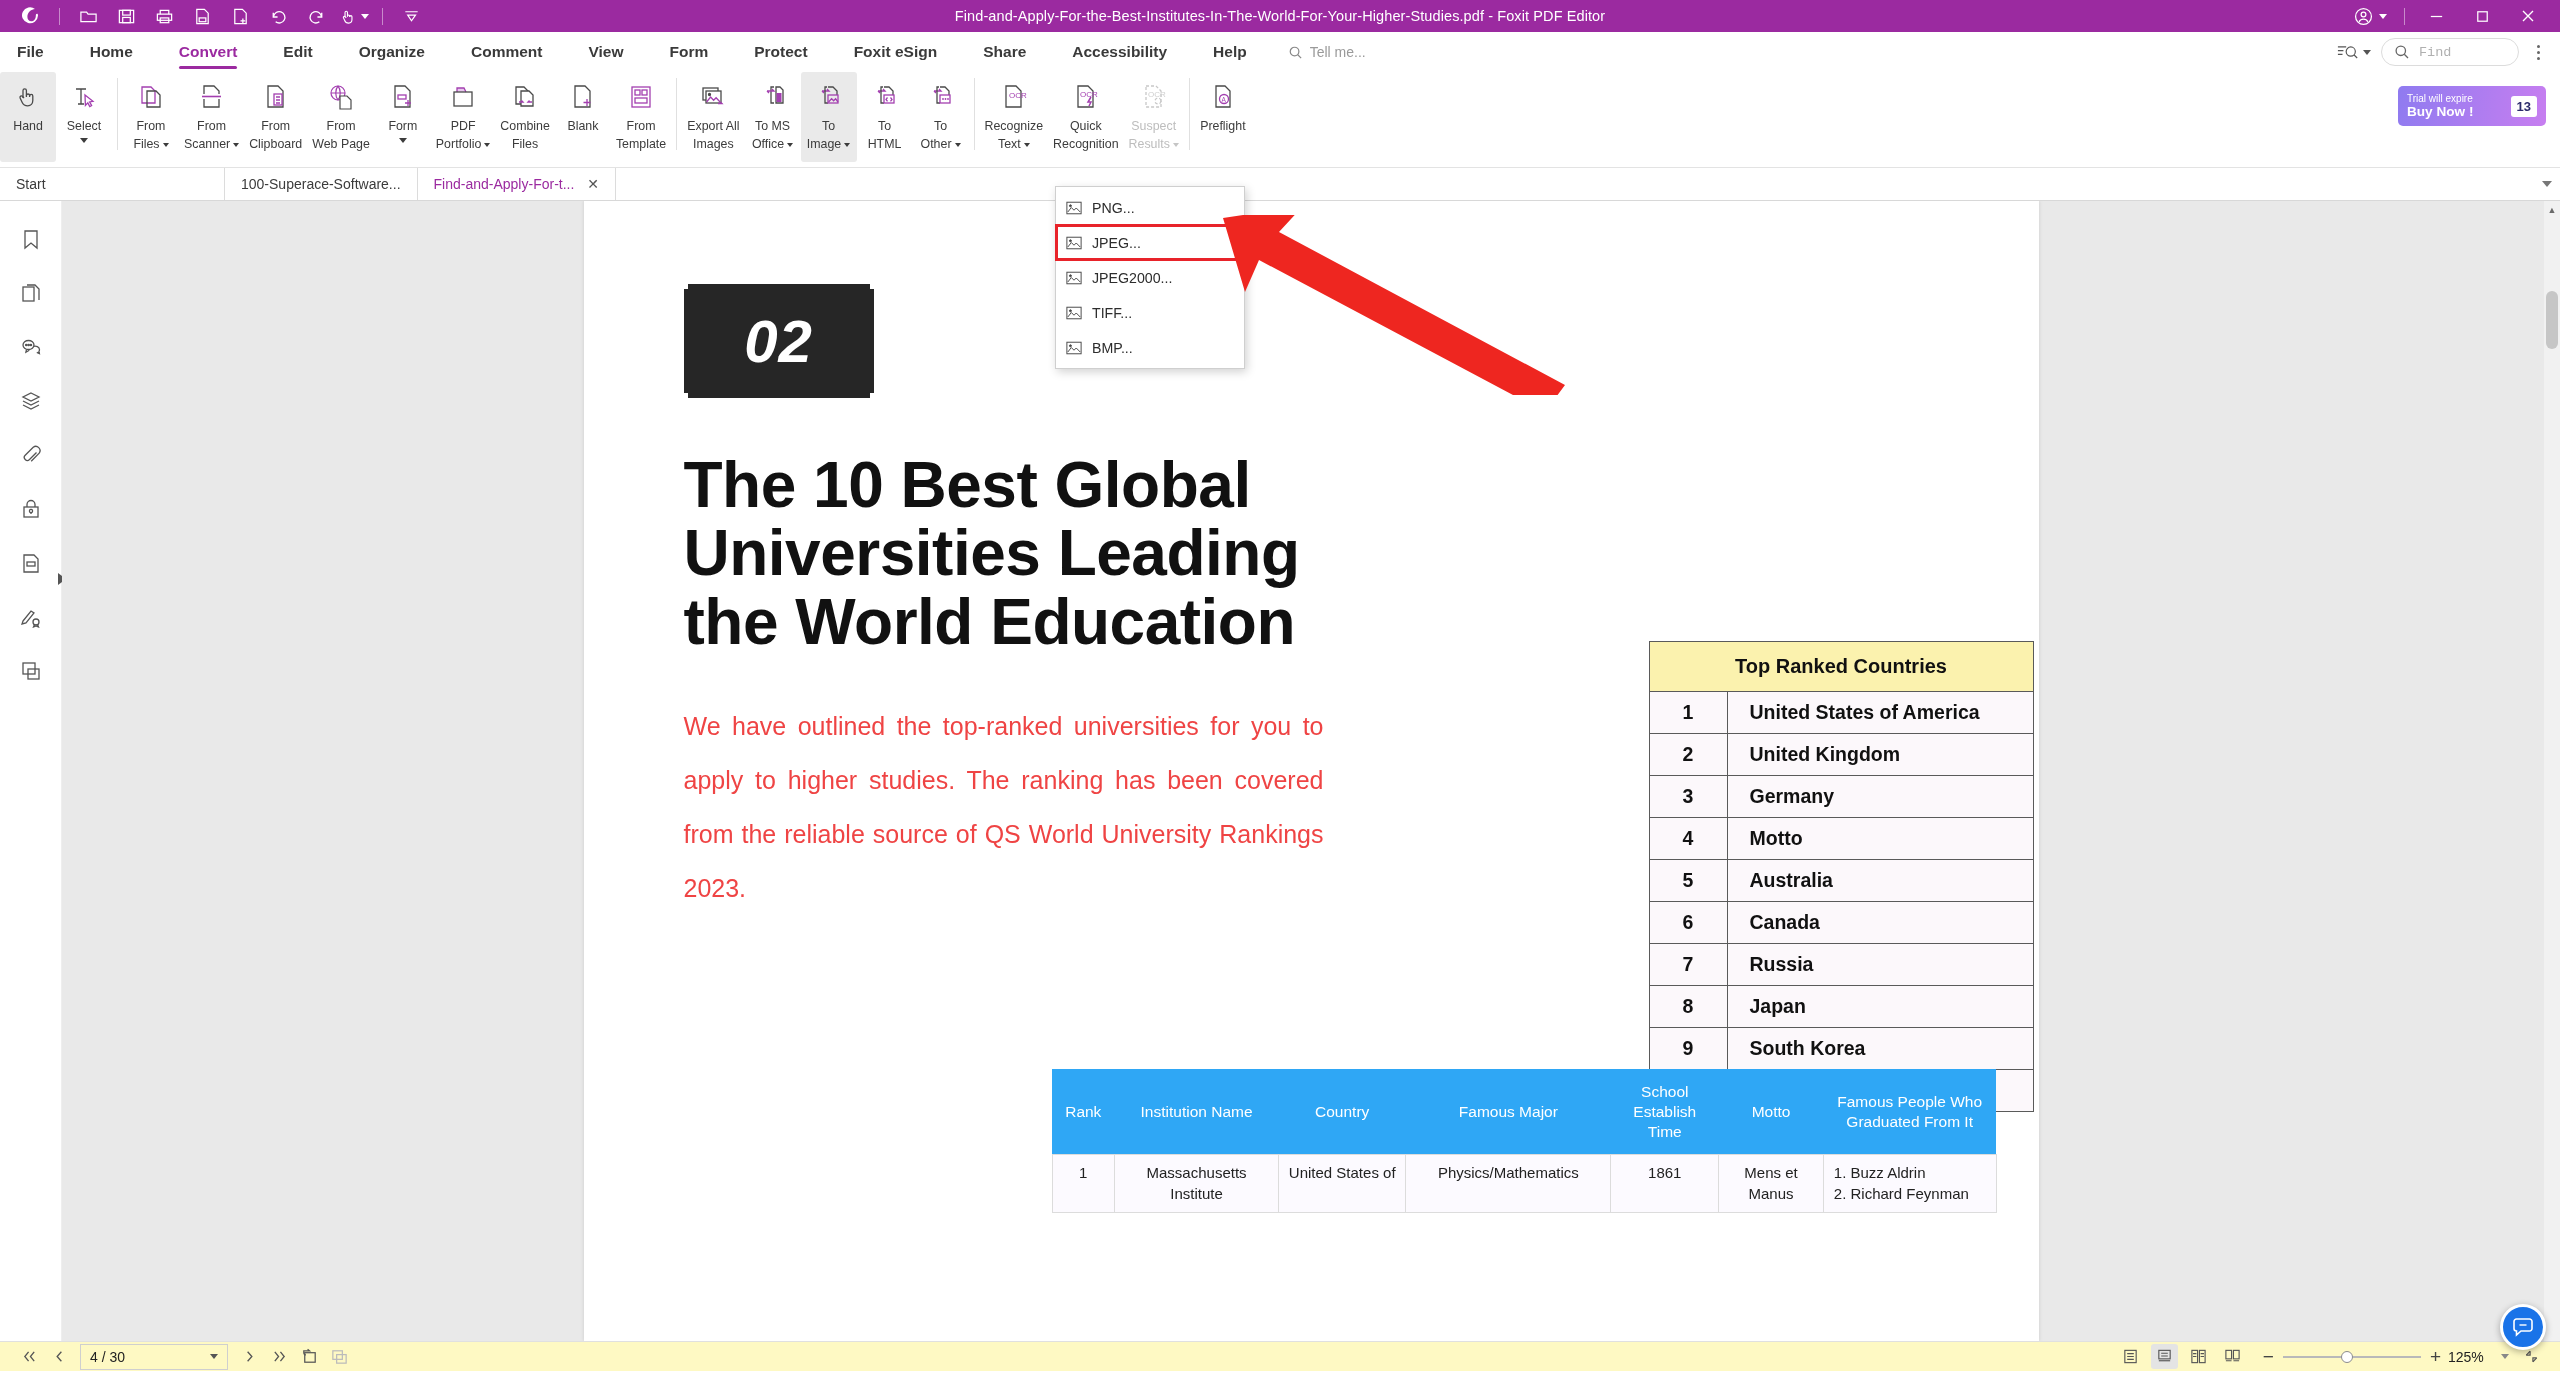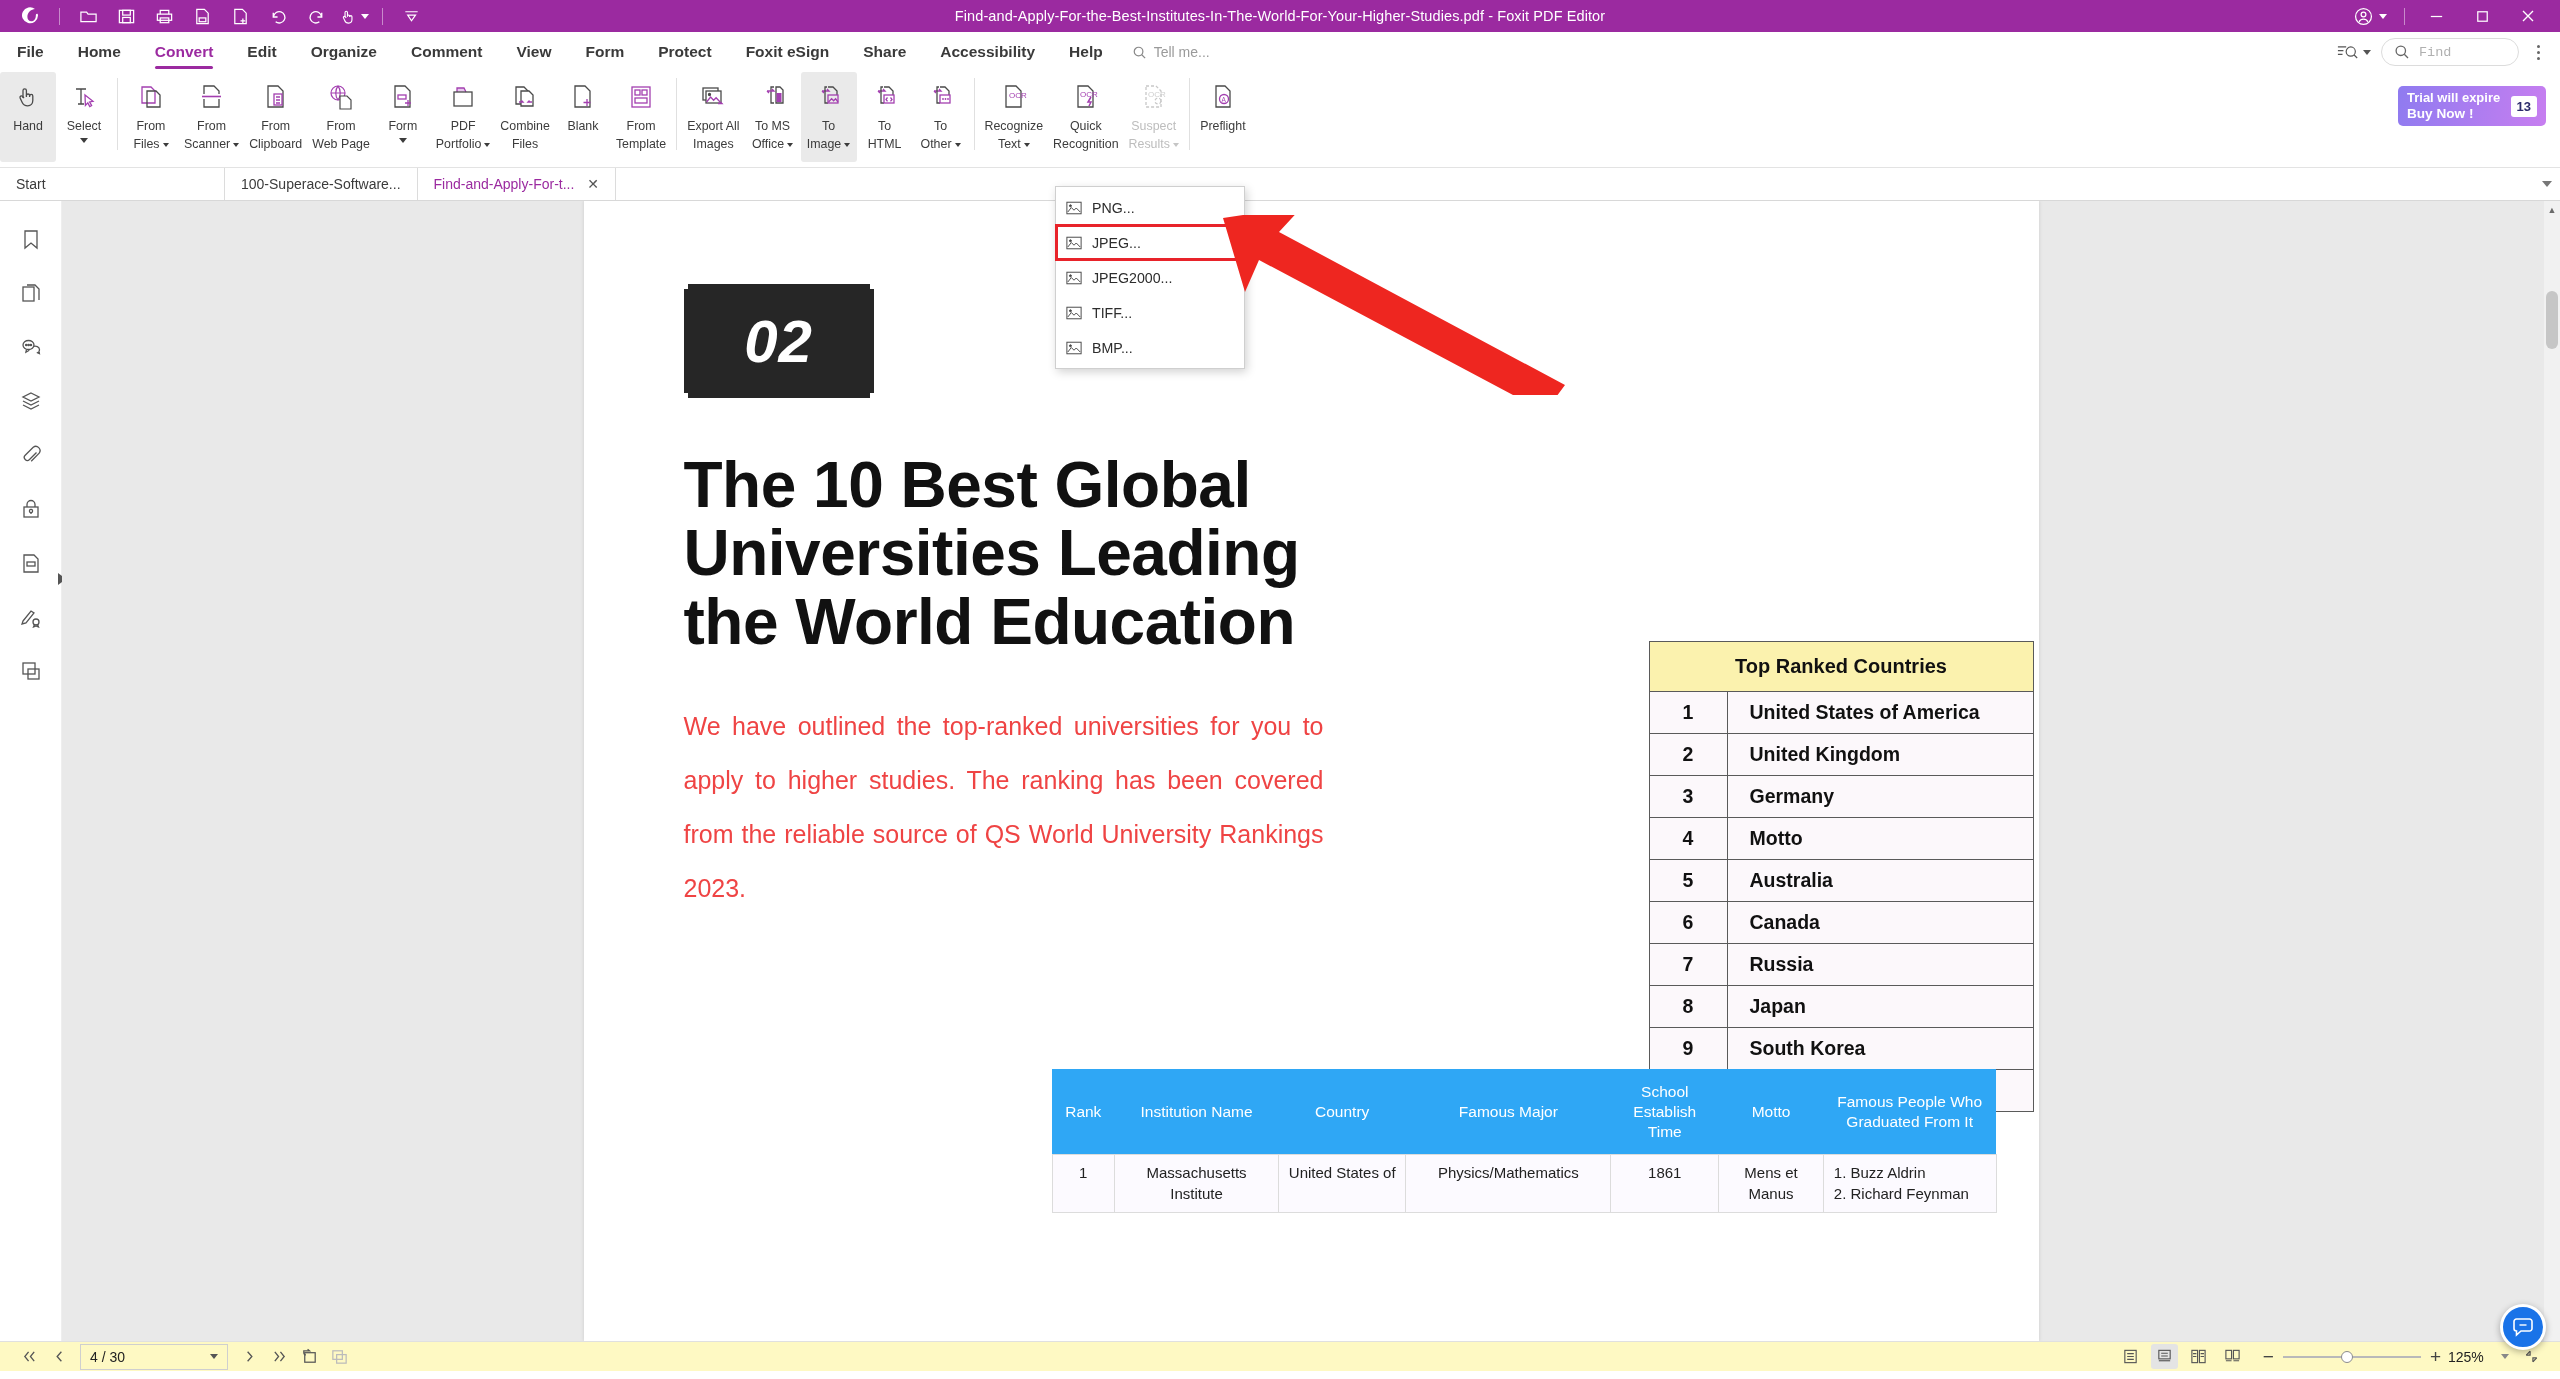--- a/index.html
+++ b/index.html
@@ -18,21 +18,21 @@
     color:#fff; font-size:14.5px; letter-spacing:.1px; pointer-events:none; }
   .win-right { margin-left:auto; display:flex; align-items:center; padding-right:10px; gap:2px; }
   .win-right .wbtn { width:44px; height:32px; display:flex; align-items:center;
     justify-content:center; cursor:pointer; }
   .acct { display:flex; align-items:center; gap:5px; padding:0 8px; cursor:pointer; }
   .caret-w { width:0;height:0;border-left:4.5px solid transparent;border-right:4.5px solid transparent;
     border-top:5px solid #fff; }
 
   
   .menubar { height:40px; background:#fff; display:flex; align-items:center;
-    position:relative; border-bottom:0; }
+    position:relative; border-bottom:0;gap:12px; }
   .mitem { font-size:15.5px; color:#3a3a3a; padding:0 17px; height:40px;
     display:flex; align-items:center; cursor:pointer; position:relative; font-weight:600; }
   .mitem.active { color:#9b2aa0; }
   .mitem.active::after { content:""; position:absolute; left:17px; right:17px; bottom:3px;
     height:3px; background:#9b2aa0; border-radius:2px; }
   .tellme { display:flex; align-items:center; gap:7px; margin-left:12px;
     font-size:14px; color:#9a9a9a; cursor:text; }
   .menubar-right { margin-left:auto; display:flex; align-items:center; gap:10px; padding-right:12px;font-family:Liberation Mono, monospace; }
   .findbox { display:flex; align-items:center; gap:9px; width:138px; height:28px;
     border:1px solid #dcdcdc; border-radius:14px; padding:0 12px; cursor:text; }
@@ -55,21 +55,21 @@
   .lbl .car { display:inline-block; width:0;height:0;
     border-left:3.6px solid transparent;border-right:3.6px solid transparent;
     border-top:4.4px solid #3c3c3c; margin-left:3px; vertical-align:middle; }
   .rbtn.disabled .car { border-top-color:#c5c5c5; }
   .caret-row { height:11px; display:flex; align-items:center; justify-content:center; }
 
   
   .trial { position:absolute; right:14px; top:14px; width:148px; height:40px;
     border-radius:5px; background:linear-gradient(100deg,#8f7bf0,#c77ef0);
     display:flex; align-items:center; padding:0 9px; cursor:pointer; }
-  .trial .t1 { font-size:13px; color:#fff; line-height:1.12;font-weight:bold; }
+  .trial .t1 { font-size:10px; color:#fff; line-height:1.12; }
   .trial .t2 { font-size:13.6px; color:#fff; font-weight:bold; line-height:1.12; }
   .trial .badge { margin-left:auto; background:#fff; color:#2b2b6b; font-size:13px;
     font-weight:bold; border-radius:3px; padding:3px 6px; }
 
   
   .dropdown { position:absolute; left:1055px; top:186px; width:190px; background:#fff;
     border:1px solid #cfcfcf; box-shadow:2px 3px 9px rgba(0,0,0,.18); z-index:60;
     padding:3px 0; }
   .ditem { height:35px; display:flex; align-items:center; gap:10px; padding:0 10px;
     font-size:14.2px; color:#2d2d2d; cursor:pointer; }

